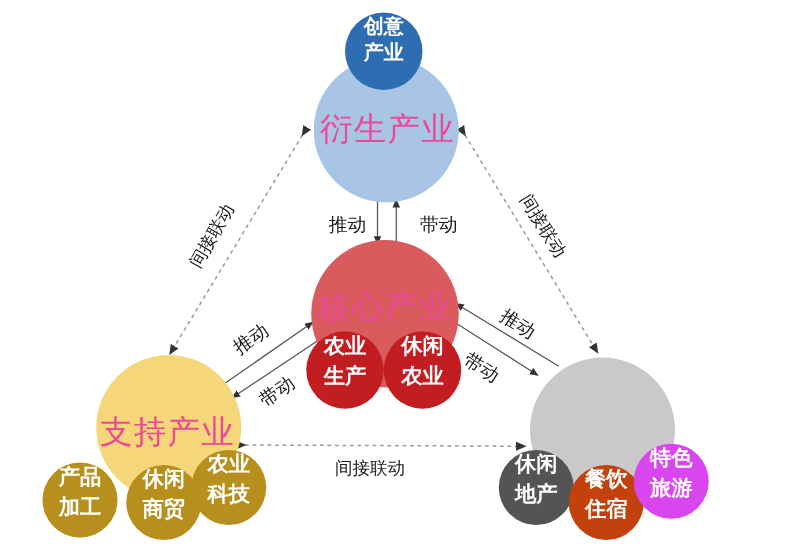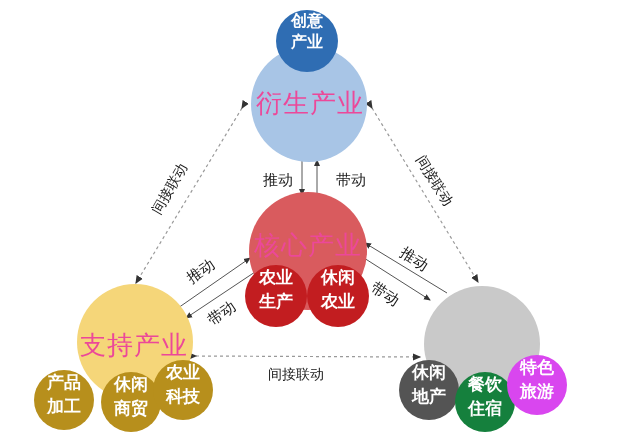--- a/index.html
+++ b/index.html
@@ -71,21 +71,21 @@
   <div class="sub" style="left:153px; top:360px; width:60px; height:60px; background:#b78f1c;">
     <span>农业</span>
     <span>科技</span>
   </div>
 
   <div class="circle" style="left:424px; top:286px; width:116px; height:116px; background:#c9c9c9;"></div>
   <div class="sub" style="left:399px; top:360px; width:60px; height:60px; background:#545454;">
     <span>休闲</span>
     <span>地产</span>
   </div>
-  <div class="sub" style="left:455px; top:372px; width:60px; height:60px; background:#15803d;">
+  <div class="sub" style="left:455px; top:372px; width:60px; height:60px; background:#c2410c;">
     <span>餐饮</span>
     <span>住宿</span>
   </div>
   <div class="sub" style="left:507px; top:355px; width:60px; height:60px; background:#d946ef;">
     <span>特色</span>
     <span>旅游</span>
   </div>
 
   <div class="rel" style="left:263px; top:171px;">推动</div>
   <div class="rel" style="left:336px; top:171px;">带动</div>

